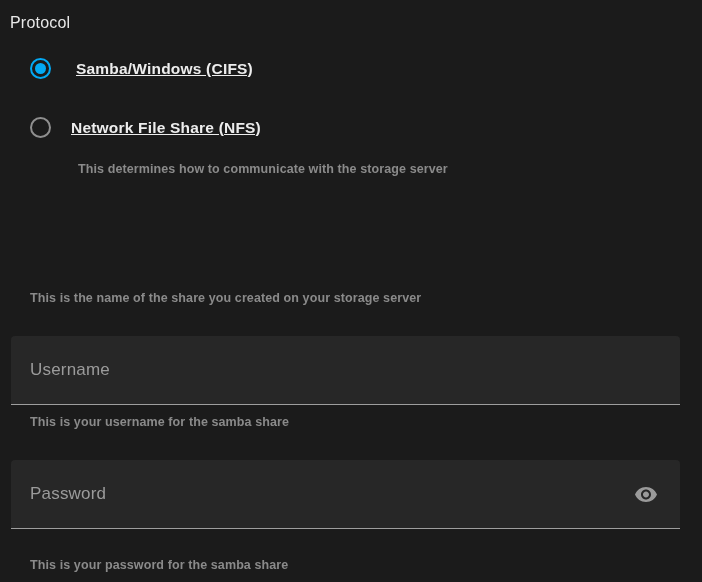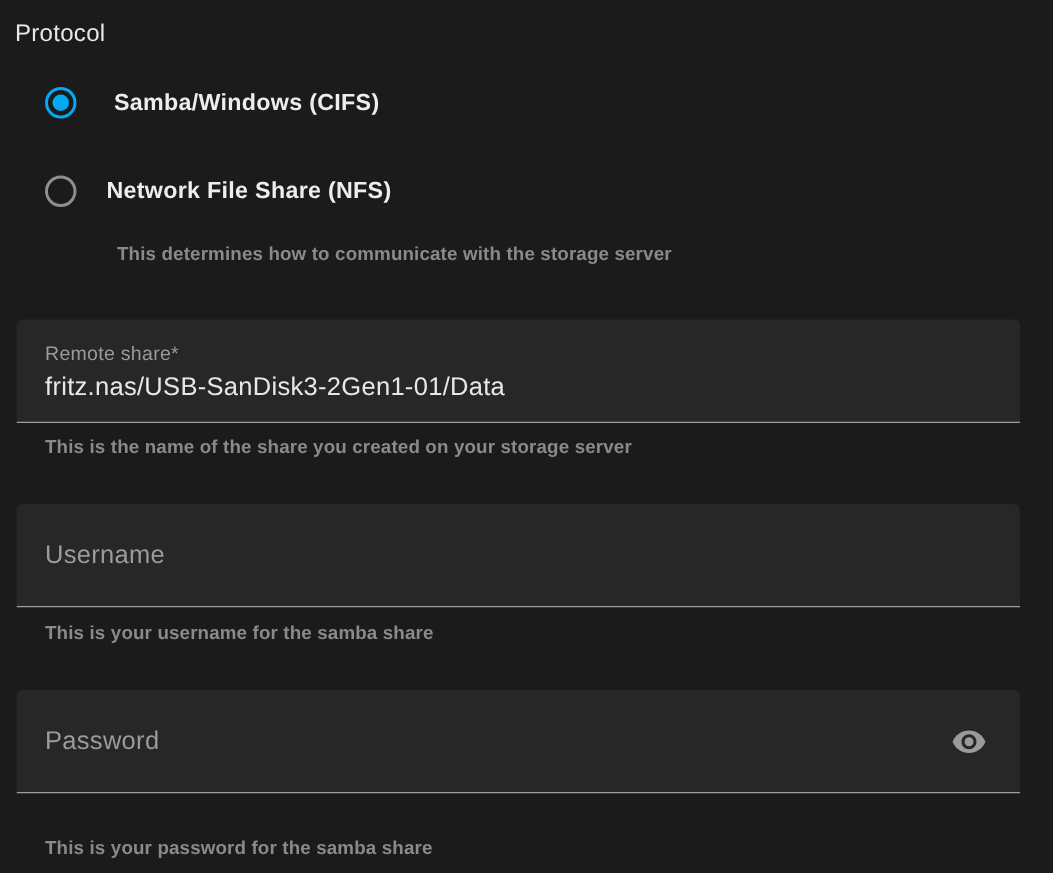--- a/index.html
+++ b/index.html
@@ -40,21 +40,21 @@
     flex: 0 0 auto;
     width: 21px; height: 21px;
     border: 2px solid var(--radio-unselected); border-radius: 50%;
     display: flex; align-items: center; justify-content: center;
   }
   .radio-dot { width: 11px; height: 11px; border-radius: 50%; background: transparent; }
   .radio-row.selected .radio { border-color: var(--accent); }
   .radio-row.selected .radio-dot { background: var(--accent); }
   .radio-label {
     font-size: 15.5px; font-weight: 700; letter-spacing: .2px;
-    color: #ededed; white-space: nowrap;
+    color: #ededed; white-space: nowrap; text-decoration: underline;
   }
 
   .helper {
     position: absolute; left: 30px;
     font-size: 12.5px; font-weight: 700; letter-spacing: .1px;
     line-height: 15px; color: var(--helper-gray); white-space: nowrap;
   }
   .helper.h-protocol { top: 162px; margin-left: 48px; }
   .helper.h-remote   { top: 291px; }
   .helper.h-username { top: 415px; text-align: center; }
@@ -110,24 +110,20 @@
 
   <div class="radio-row r1">
     <span class="radio">
       <span class="radio-dot"></span>
     </span>
     <span class="radio-label">Network File Share (NFS)</span>
   </div>
 
   <div class="helper h-protocol">This determines how to communicate with the storage server</div>
 
-  <div class="field f-remote">
-    <span class="field-label-small">Remote share*</span>
-    <input class="field-input value-input" type="text" value="fritz.nas/USB-SanDisk3-2Gen1-01/Data" style="">
-  </div>
   <div class="helper h-remote">This is the name of the share you created on your storage server</div>
 
   <div class="field f-username">
     <input class="field-input full-input" type="text" placeholder="Username" style="">
   </div>
   <div class="helper h-username">This is your username for the samba share</div>
 
   <div class="field f-password">
     <input class="field-input full-input" type="text" placeholder="Password" style="">
     <button class="eye-btn">

